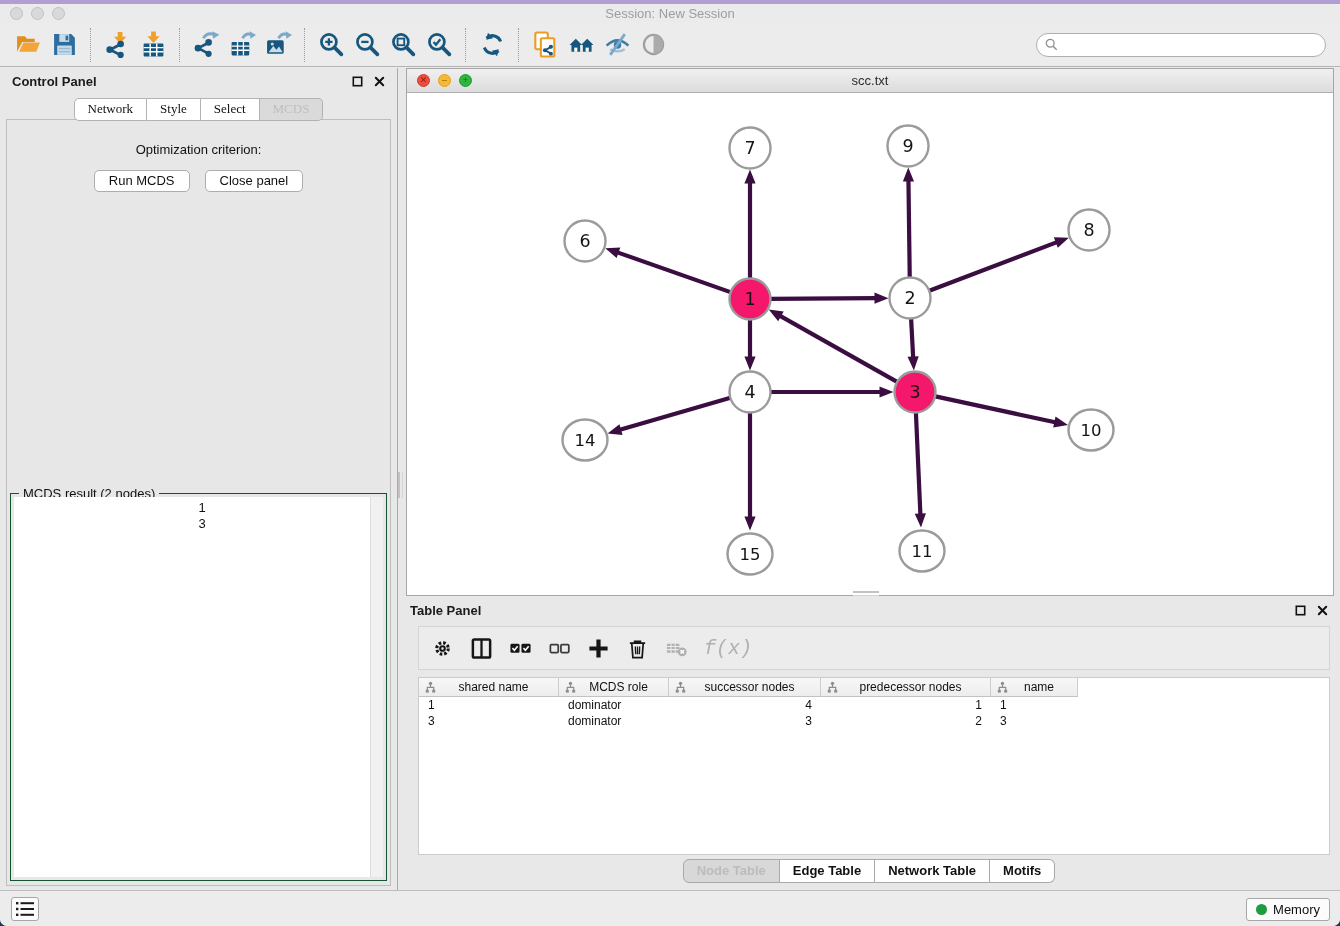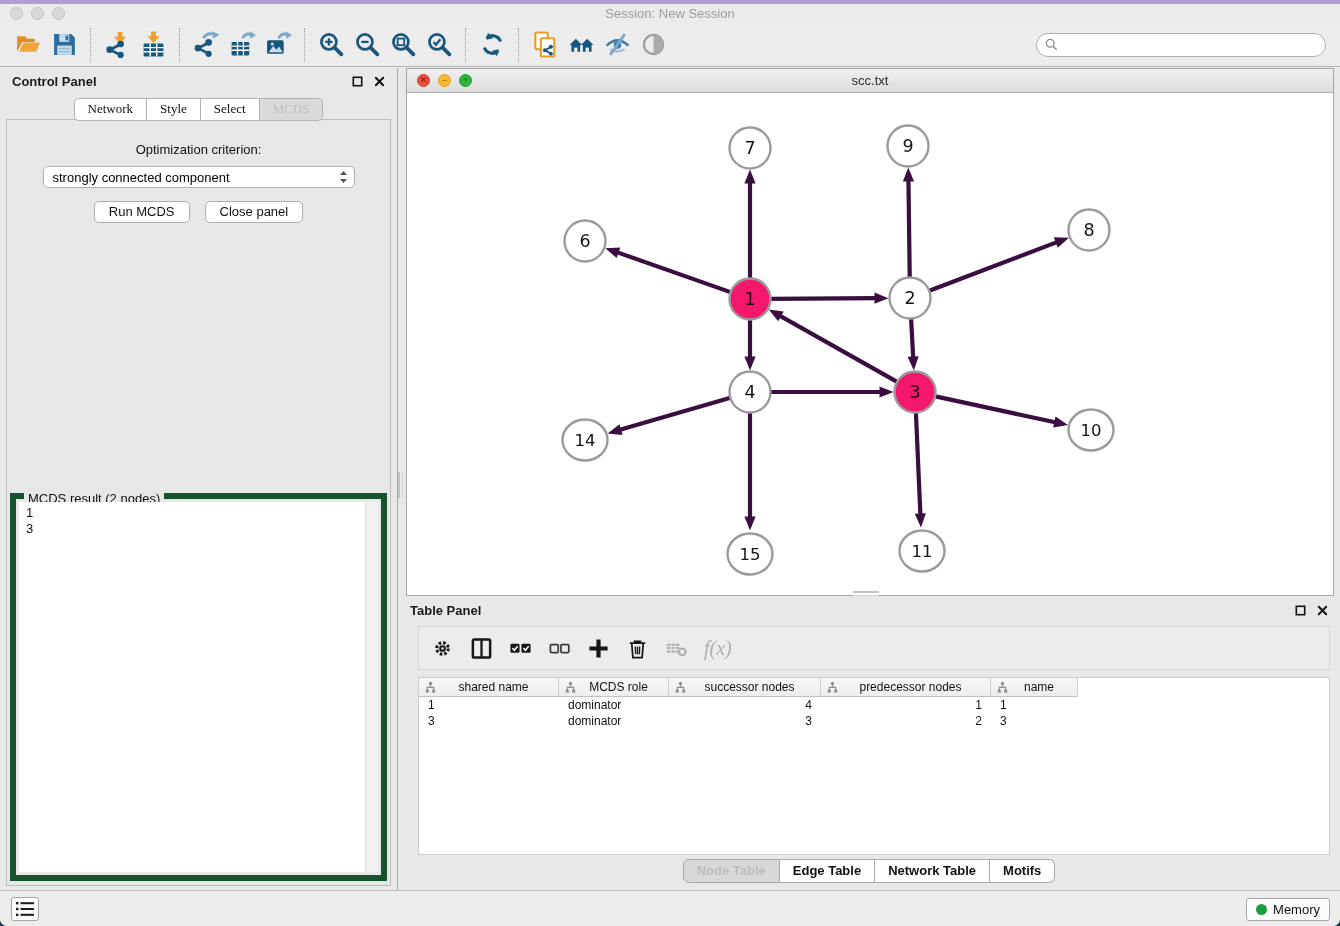--- a/index.html
+++ b/index.html
@@ -51,21 +51,21 @@
                 border:1px solid #bdbdbd; background:#e7e7e7; }
   .opt-label { text-align:center; font-size:13px; margin-top:22px; color:#111; }
   .dropdown { width:312px; height:22px; margin:9px auto 0; background:#fff; border:1px solid #b2b2b2;
               border-radius:5px; display:flex; align-items:center; padding:0 6px 0 9px; font-size:13px; }
   .dropdown .dd-arrows { margin-left:auto; }
   .btn-row { display:flex; justify-content:center; gap:15px; margin-top:13px; }
   .pbtn { font-size:13px; background:#fff; border:1px solid #adadad; border-radius:5px;
           padding:2px 14px 3px; color:#111; cursor:default; }
 
   .result-group { position:absolute; left:3px; right:3px; bottom:4px; top:373px;
-                  border:6px solid #14532d; }
+                  border:1px solid #14532d;text-align:center; }
   .result-legend { position:absolute; top:-8px; left:8px; background:#e7e7e7; padding:0 4px;
                    font-size:13px; color:#111; }
   .result-area { position:absolute; inset:3px; background:#fff; font-size:13px; }
   .result-lines { padding:3px 0 0 7px; line-height:16px; color:#111; }
   .result-scroll { position:absolute; top:0; right:0; bottom:0; width:13px; background:#f1f1f1;
                    border-left:1px solid #ddd; }
 
   
   .right-area { position:absolute; left:398px; right:0; top:0; bottom:0; background:#e8e8e8; }
 
@@ -84,21 +84,21 @@
                 border-left:2px solid #c2c2c2; border-right:1px solid #d5d5d5; }
   .splitter-h { position:absolute; top:523px; left:455px; width:26px; height:5px;
                 border-top:2px solid #c2c2c2; border-bottom:1px solid #d5d5d5; }
 
   
   .table-panel { position:absolute; left:0; right:0; top:529px; bottom:0; background:#e8e8e8; }
   .tp-toolbar { position:absolute; left:20px; right:10px; top:29px; height:44px; background:#ececec;
                 border:1px solid #d4d4d4; display:flex; align-items:center; gap:9px; padding-left:8px; }
   .tp-btn { width:30px; height:30px; display:flex; align-items:center; justify-content:center; }
   .tp-btn svg { width:23px; height:23px; }
-  .fx { font-family:Liberation Serif, serif; font-style:italic; font-size:20px;
+  .fx { font-family:Liberation Mono, monospace; font-style:italic; font-size:20px;
         color:#b0b0b0; padding-left:4px; }
 
   .tp-table { position:absolute; left:20px; right:10px; top:80px; height:178px; background:#fff;
               border:1px solid #ccc; overflow:hidden; }
   .thead { display:flex; }
   .th { height:19px; background:linear-gradient(#f7f7f7,#ededed); border-right:1px solid #cdcdcd;
         border-bottom:1px solid #c2c2c2; display:flex; align-items:center; justify-content:center;
         font-size:12px; color:#111; position:relative; flex:none; }
   .th svg { position:absolute; left:6px; width:11px; height:12px; }
   .tr { display:flex; height:16px; font-size:12px; color:#111; }
@@ -294,27 +294,20 @@
         </span>
       </div>
       <div class="cp-tabs">
           <div class="cp-tab">Network</div>
           <div class="cp-tab">Style</div>
           <div class="cp-tab">Select</div>
           <div class="cp-tab selected">MCDS</div>
         </div>
       <div class="cp-content">
         <div class="opt-label">Optimization criterion:</div>
-        <div class="dropdown">
-          <span>strongly connected component</span>
-          <svg class="dd-arrows" width="9" height="14" viewBox="0 0 9 14">
-            <path d="M4.5 1 L8 5 H1z" fill="#555"></path>
-              <path d="M4.5 13 L1 9 h7z" fill="#555"></path>
-            </svg>
-        </div>
         <div class="btn-row">
           <span class="pbtn">Run MCDS</span>
           <span class="pbtn">Close panel</span>
         </div>
         <div class="result-group">
           <span class="result-legend">MCDS result (2 nodes)</span>
           <div class="result-area">
             <div class="result-lines">
                 <div>1</div>
                 <div>3</div>

